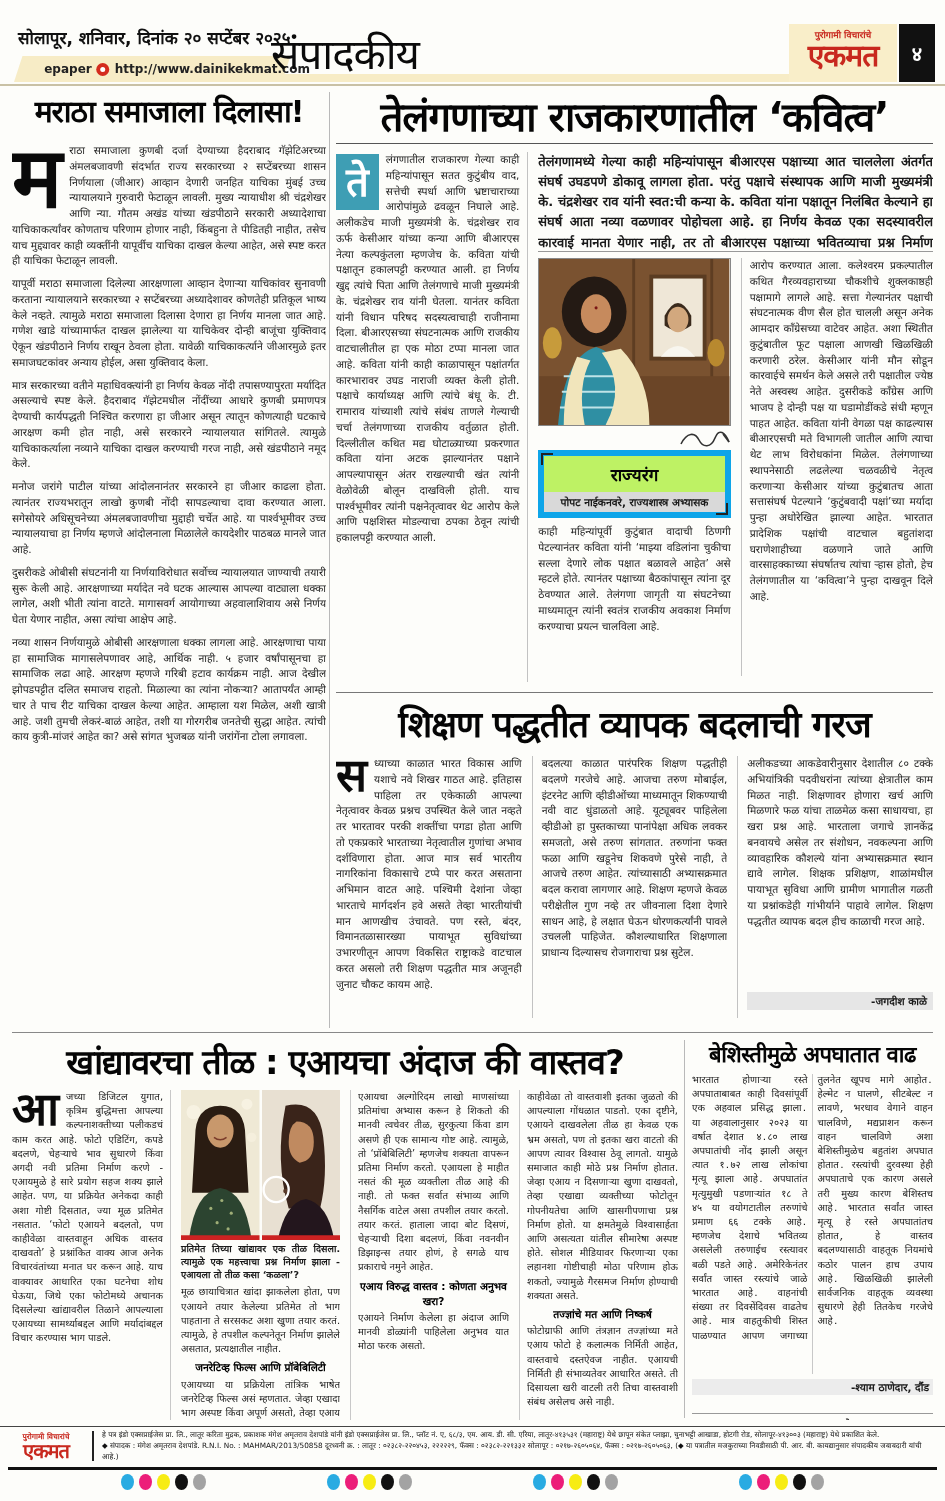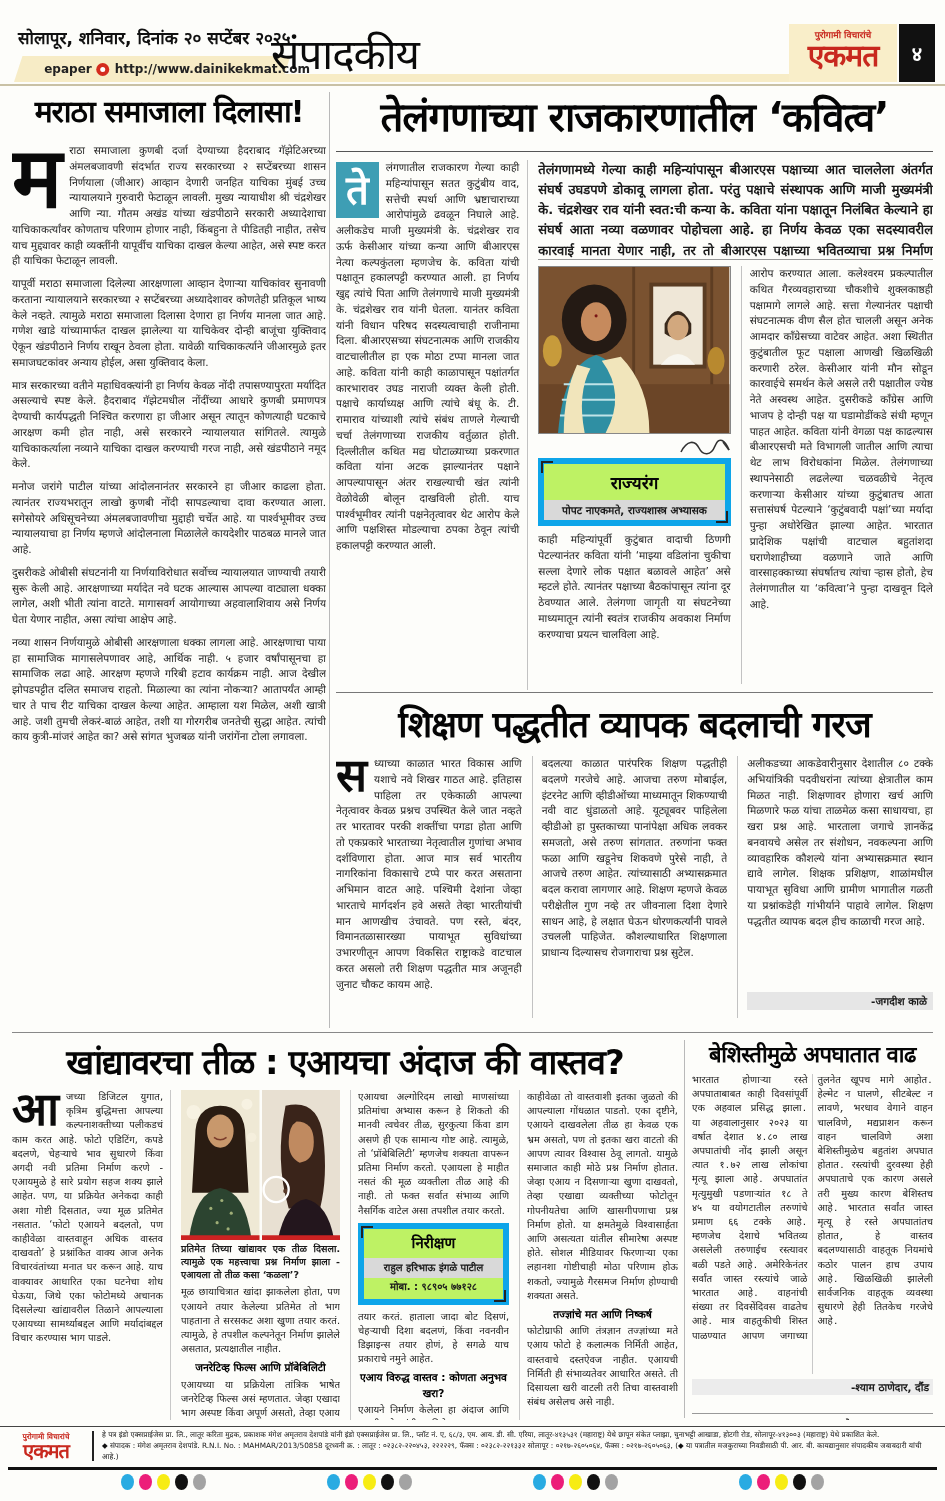--- a/index.html
+++ b/index.html
@@ -34,21 +34,21 @@
 
   .vrule { width:1px; background:#b9b9b9; }
 
   
   .lead { left:12px; top:90px; width:314px; height:940px; overflow:hidden; }
   .lead h1 { font-size:30px; font-weight:700; text-align:center; letter-spacing:-1px; margin-bottom:12px; color:#050505; }
   .lead p { margin-bottom:7px; }
 
   
   .main-art { left:336px; top:88px; width:597px; height:602px; overflow:hidden; }
-  .main-art h1 { font-size:40px; font-weight:700; text-align:center; letter-spacing:-1px; padding-bottom:8px; border-bottom:1px solid #555; margin-bottom:8px; color:#050505; }
+  .main-art h1 { font-size:40px; font-weight:700; text-align:center; letter-spacing:-1px; border-bottom:1px solid #555; margin-bottom:8px; color:#050505; }
   .main-grid { display:grid; grid-template-columns:1fr 1fr 1fr; grid-template-rows:auto auto auto 1fr; gap:0 10px;
     grid-template-areas:"c1 intro intro" "c1 photo c3" "c1 rbox c3" "c1 c2 c3"; height:530px; }
   .m-c1 { grid-area:c1; height:530px; border-right:1px solid #c2c2c2; padding-right:8px; }
   .m-intro { grid-area:intro; font-size:13px; font-weight:600; line-height:1.55; text-align:justify; height:100px; overflow:hidden; border-bottom:1px solid #999; padding-bottom:4px; }
   .m-photo { grid-area:photo; margin-top:6px; }
   .m-photo svg { width:100%; height:168px; display:block; border:1px solid #888; }
   .m-rbox { grid-area:rbox; margin-top:4px; }
   .m-c2 { grid-area:c2; margin-top:6px; height:148px; }
   .m-c3 { grid-area:c3; border-left:1px solid #c2c2c2; padding-left:8px; margin-top:6px; height:418px; overflow:hidden; }
 
@@ -180,21 +180,21 @@
     </div>
     <div class="m-rbox">
       <div class="squiggle">
         <svg width="52" height="18" viewBox="0 0 52 18">
             <path d="M2 14 C 8 2, 16 2, 20 10 S 32 18, 36 8 S 46 2, 50 12" stroke="#333" stroke-width="1.6" fill="none"></path>
             <path d="M44 4 l6 8" stroke="#333" stroke-width="1.6"></path>
           </svg>
       </div>
       <div class="colbox">
         <div class="cb-title">राज्यरंग</div>
-        <div class="cb-byline">पोपट नाएकमते, राज्यशास्त्र अभ्यासक</div>
+        <div class="cb-byline">पोपट नाईकनवरे, राज्यशास्त्र अभ्यासक</div>
       </div>
     </div>
     <div class="m-c2 body-txt">काही महिन्यांपूर्वी कुटुंबात वादाची ठिणगी पेटल्यानंतर कविता यांनी ‘माझ्या वडिलांना चुकीचा सल्ला देणारे लोक पक्षात बळावले आहेत’ असे म्हटले होते. त्यानंतर पक्षाच्या बैठकांपासून त्यांना दूर ठेवण्यात आले. तेलंगणा जागृती या संघटनेच्या माध्यमातून त्यांनी स्वतंत्र राजकीय अवकाश निर्माण करण्याचा प्रयत्न चालविला आहे.</div>
     <div class="m-c3 body-txt">आरोप करण्यात आला. कलेश्वरम प्रकल्पातील कथित गैरव्यवहाराच्या चौकशीचे शुक्लकाष्ठही पक्षामागे लागले आहे. सत्ता गेल्यानंतर पक्षाची संघटनात्मक वीण सैल होत चालली असून अनेक आमदार काँग्रेसच्या वाटेवर आहेत. अशा स्थितीत कुटुंबातील फूट पक्षाला आणखी खिळखिळी करणारी ठरेल. केसीआर यांनी मौन सोडून कारवाईचे समर्थन केले असले तरी पक्षातील ज्येष्ठ नेते अस्वस्थ आहेत. दुसरीकडे काँग्रेस आणि भाजप हे दोन्ही पक्ष या घडामोडींकडे संधी म्हणून पाहत आहेत. कविता यांनी वेगळा पक्ष काढल्यास बीआरएसची मते विभागली जातील आणि त्याचा थेट लाभ विरोधकांना मिळेल. तेलंगणाच्या स्थापनेसाठी लढलेल्या चळवळीचे नेतृत्व करणाऱ्या केसीआर यांच्या कुटुंबातच आता सत्तासंघर्ष पेटल्याने ‘कुटुंबवादी पक्षां’च्या मर्यादा पुन्हा अधोरेखित झाल्या आहेत. भारतात प्रादेशिक पक्षांची वाटचाल बहुतांशदा घराणेशाहीच्या वळणाने जाते आणि वारसाहक्काच्या संघर्षातच त्यांचा ऱ्हास होतो, हेच तेलंगणातील या ‘कवित्वा’ने पुन्हा दाखवून दिले आहे.</div>
   </div>
 </div>
 
 <div class="abs edu">
   <h1>शिक्षण पद्धतीत व्यापक बदलाची गरज</h1>
   <div class="edu-cols">
@@ -249,25 +249,20 @@
       </div>
       <div class="photo-caption">प्रतिमेत तिच्या खांद्यावर एक तीळ दिसला. त्यामुळे एक महत्त्वाचा प्रश्न निर्माण झाला - एआयला तो तीळ कसा ‘कळला’?</div>
     </div>
     <div class="ai-b small-txt">
       <span>मूळ छायाचित्रात खांदा झाकलेला होता, पण एआयने तयार केलेल्या प्रतिमेत तो भाग पाहताना ते सरसकट अशा खुणा तयार करतं. त्यामुळे, हे तपशील कल्पनेतून निर्माण झालेले असतात, प्रत्यक्षातील नाहीत.</span>
       <div class="subhead">जनरेटिव्ह फिल्स आणि प्रॉबेबिलिटी</div>
       <span>एआयच्या या प्रक्रियेला तांत्रिक भाषेत जनरेटिव्ह फिल्स असं म्हणतात. जेव्हा एखादा भाग अस्पष्ट किंवा अपूर्ण असतो, तेव्हा एआय आपल्या डेटाबेसमध्ये असलेल्या माहितीच्या आधारावर तो भाग पूर्ण करतो. एआयचा अंदाज हा फक्त आभासी असतो, पण वास्तवाहून अधिक आकर्षक वाटतो.</span>
     </div>
     <div class="ai-c small-txt">
       <span>एआयचा अल्गोरिदम लाखो माणसांच्या प्रतिमांचा अभ्यास करून हे शिकतो की मानवी त्वचेवर तीळ, सुरकुत्या किंवा डाग असणे ही एक सामान्य गोष्ट आहे. त्यामुळे, तो ‘प्रॉबेबिलिटी’ म्हणजेच शक्यता वापरून प्रतिमा निर्माण करतो. एआयला हे माहीत नसतं की मूळ व्यक्तीला तीळ आहे की नाही. तो फक्त सर्वात संभाव्य आणि नैसर्गिक वाटेल असा तपशील तयार करतो.</span>
-      <div class="colbox">
-        <div class="cb-title">निरीक्षण</div>
-        <div class="cb-byline">राहुल हरिभाऊ इंगळे पाटील</div>
-        <div class="cb-phone">मोबा. : ९८९०५ ७७१२८</div>
-      </div>
       <span>तयार करतं. हाताला जादा बोट दिसणं, चेहऱ्याची दिशा बदलणं, किंवा नवनवीन डिझाइन्स तयार होणं, हे सगळे याच प्रकाराचे नमुने आहेत.</span>
       <div class="subhead">एआय विरुद्ध वास्तव : कोणता अनुभव खरा?</div>
       <span>एआयने निर्माण केलेला हा अंदाज आणि मानवी डोळ्यांनी पाहिलेला अनुभव यात मोठा फरक असतो.</span>
     </div>
     <div class="ai-d small-txt">
       <span>काहीवेळा तो वास्तवाशी इतका जुळतो की आपल्याला गोंधळात पाडतो. एका दृष्टीने, एआयने दाखवलेला तीळ हा केवळ एक भ्रम असतो, पण तो इतका खरा वाटतो की आपण त्यावर विश्वास ठेवू लागतो. यामुळे समाजात काही मोठे प्रश्न निर्माण होतात. जेव्हा एआय न दिसणाऱ्या खुणा दाखवतो, तेव्हा एखाद्या व्यक्तीच्या फोटोतून गोपनीयतेचा आणि खासगीपणाचा प्रश्न निर्माण होतो. या क्षमतेमुळे विश्वासार्हता आणि असत्यता यांतील सीमारेषा अस्पष्ट होते. सोशल मीडियावर फिरणाऱ्या एका लहानशा गोष्टीचाही मोठा परिणाम होऊ शकतो, ज्यामुळे गैरसमज निर्माण होण्याची शक्यता असते.</span>
       <div class="subhead">तज्ज्ञांचे मत आणि निष्कर्ष</div>
       <span>फोटोग्राफी आणि तंत्रज्ञान तज्ज्ञांच्या मते एआय फोटो हे कलात्मक निर्मिती आहेत, वास्तवाचे दस्तऐवज नाहीत. एआयची निर्मिती ही संभाव्यतेवर आधारित असते. ती दिसायला खरी वाटली तरी तिचा वास्तवाशी संबंध असेलच असे नाही.</span>
     </div>
   </div>

